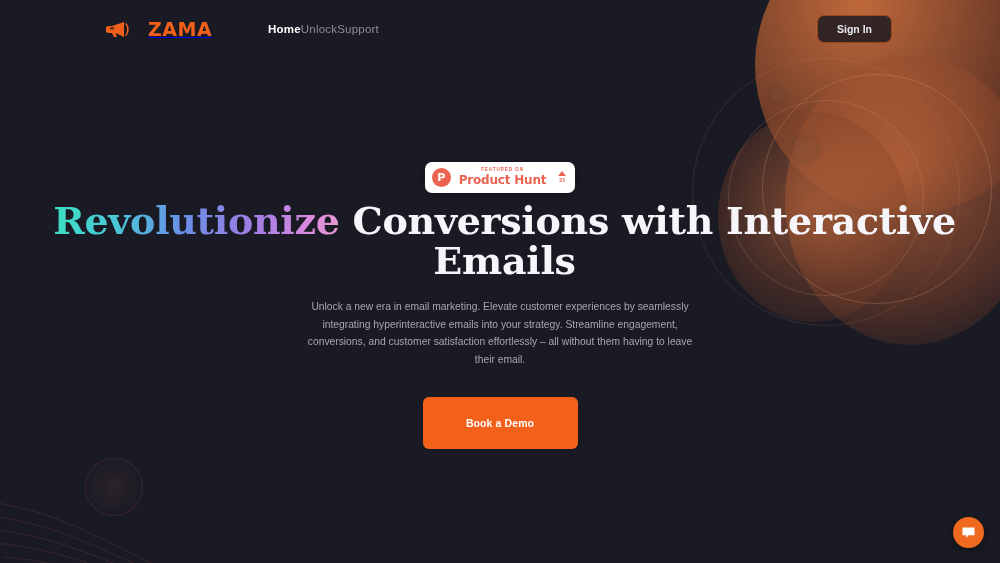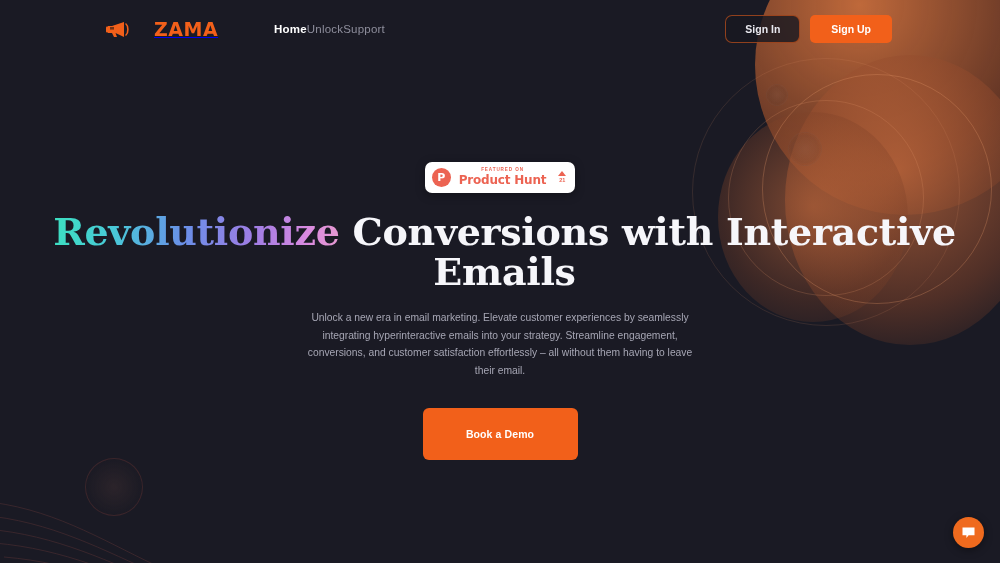--- a/index.html
+++ b/index.html
@@ -93,21 +93,21 @@
     z-index: 5;
     height: 58px;
     padding: 0 108px 0 104px;
     display: flex;
     align-items: center;
   }
 
   .brand {
     display: flex;
     align-items: flex-start;
-    gap: 20px;
+    gap: 14px;
     margin-right: 56px;
   }
 
   .brand-name {
     font-family: "DejaVu Sans", sans-serif;
     font-weight: 700;
     font-size: 19px;
     letter-spacing: 0.5px;
     color: #f2601a;
   }
@@ -222,21 +222,21 @@
     border-bottom: 5px solid #ec6352;
   }
   .ph-count {
     display: block;
     font-size: 5.5px;
     font-weight: 700;
     color: #ec6352;
   }
 
   .headline {
-    margin-top: 19px;
+    margin-top: 8px;
     font-family: "DejaVu Serif", "Liberation Serif", serif;
     font-size: 38px;
     line-height: 1.04;
     font-weight: 700;
     color: #f6f6fa;
     letter-spacing: -0.3px;
     padding-left: 9px;
   }
 
   .headline .grad {
@@ -329,21 +329,20 @@
     </a>
 
     <nav class="nav">
       <a class="nav-link active" href="#">Home</a>
       <a class="nav-link" href="#">Unlock</a>
       <a class="nav-link" href="#">Support</a>
     </nav>
 
     <div class="auth">
       <button class="btn-signin">Sign In</button>
-      <button class="btn-signup">Sign Up</button>
     </div>
   </header>
 
   <main class="hero">
 
     <a class="ph-badge" href="#">
       <span class="ph-logo">P</span>
       <span class="ph-text">
         <span class="ph-kicker">FEATURED ON</span>
         <span class="ph-name">Product Hunt</span>

